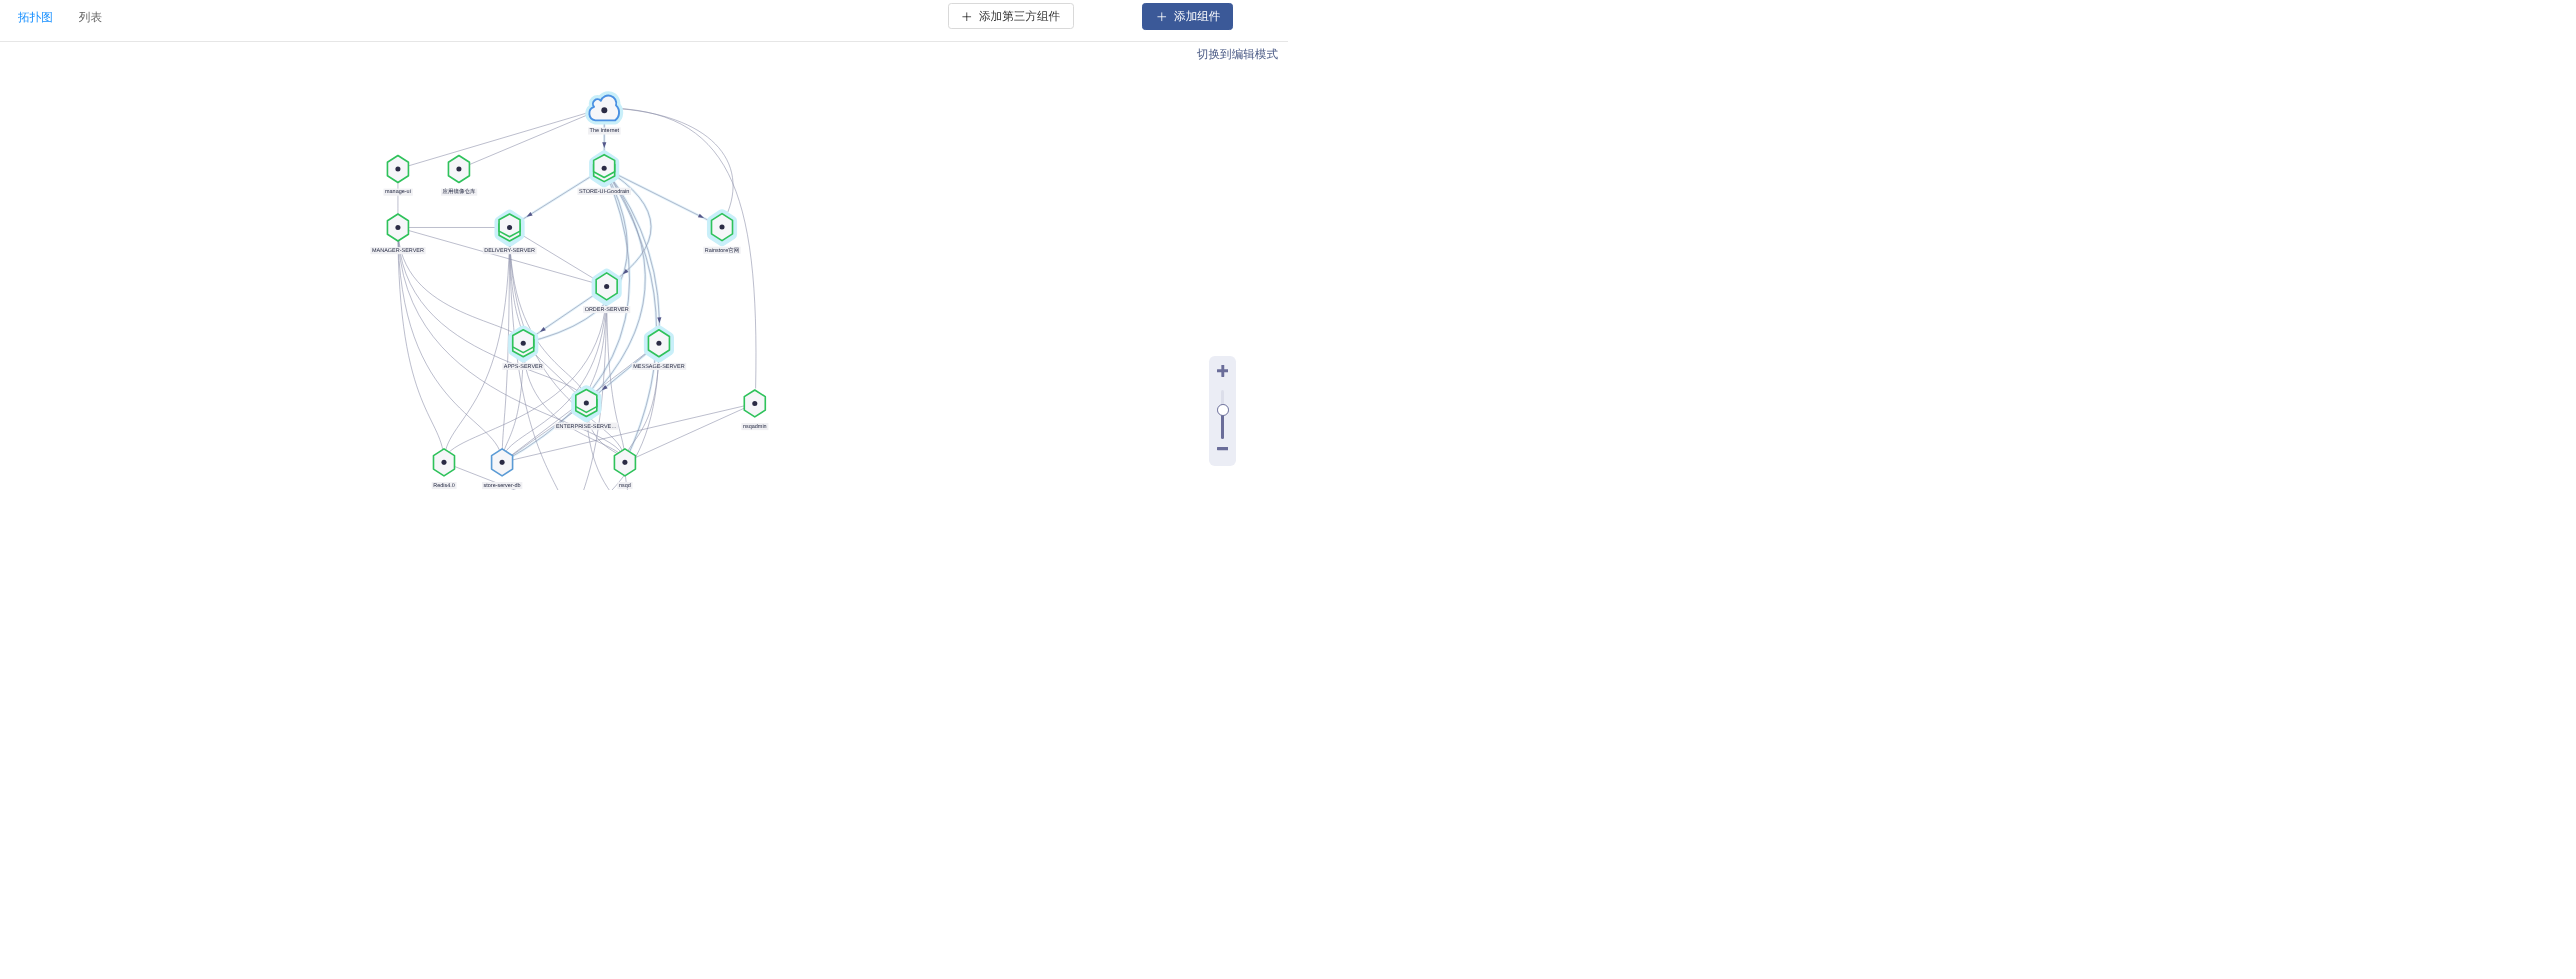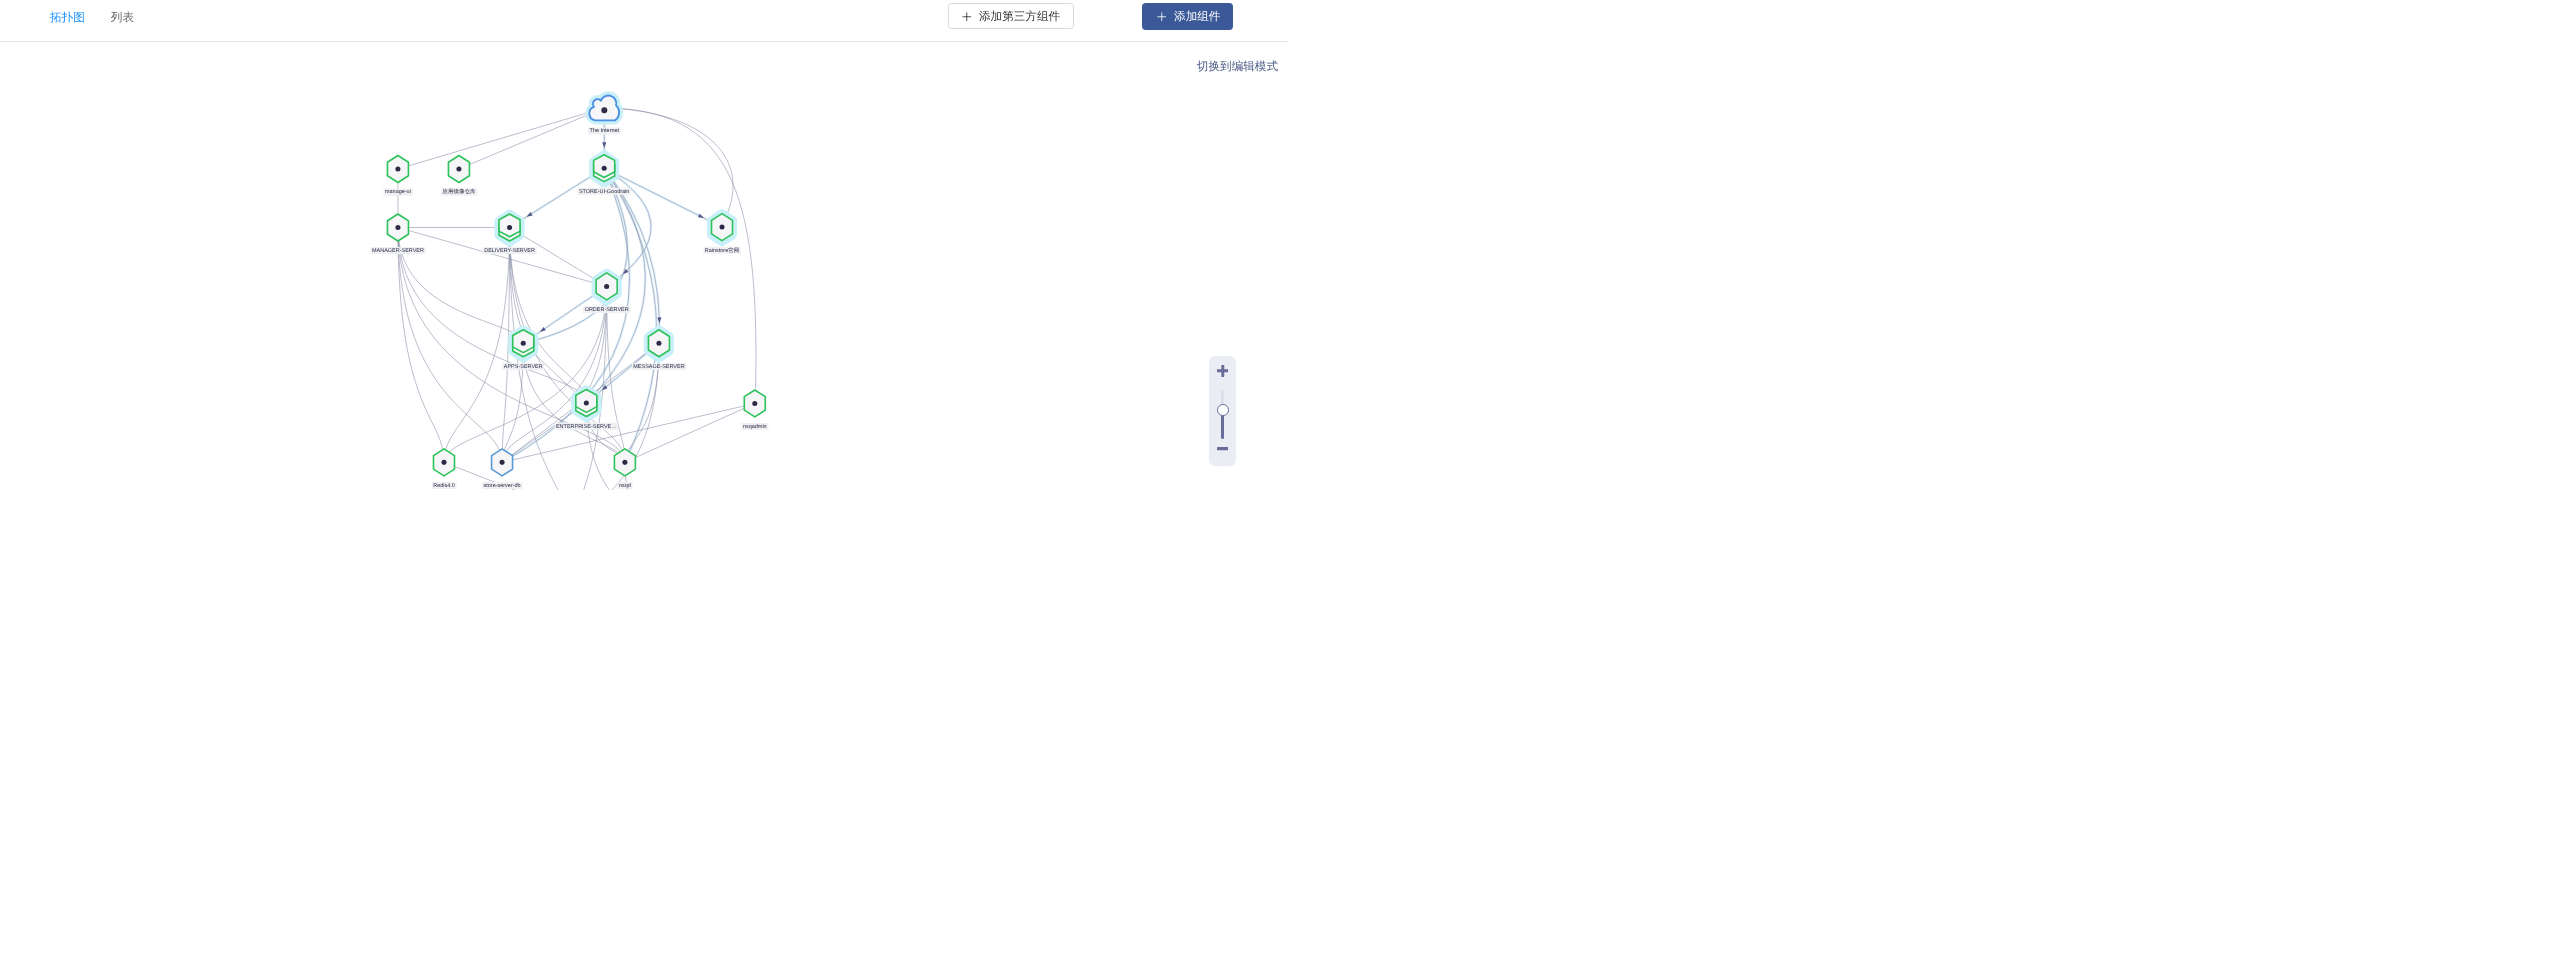--- a/index.html
+++ b/index.html
@@ -5,21 +5,21 @@
   html,body{margin:0;padding:0;}
   *{-webkit-font-smoothing:antialiased;-moz-osx-font-smoothing:grayscale;}
   body{width:1288px;height:490px;background:#fff;-webkit-font-smoothing:antialiased;
        font-family:"Liberation Sans",sans-serif;overflow:hidden;}
   .app{position:relative;width:1288px;height:490px;background:#fff;filter:opacity(1);}
 
   
   .topbar{position:absolute;left:0;top:0;width:1288px;height:42px;
           background:#fff;border-bottom:1.2px solid #e6e6e6;box-sizing:border-box;
 }
-  .tabs{position:absolute;left:18px;top:0;height:34px;display:flex;align-items:center;margin-left:32px;}
+  .tabs{position:absolute;left:18px;top:0;height:34px;display:flex;align-items:center;}
   .tab{font-size:11.6px;line-height:34px;color:rgba(0,0,0,.65);margin-right:26px;cursor:pointer;}
   .tab.active{color:#1890ff;}
   .btns{position:absolute;right:55px;top:3.4px;display:flex;align-items:flex-start;}
   .btn{height:26.6px;border-radius:3.3px;display:flex;align-items:center;font-size:11.6px;
        cursor:pointer;box-sizing:border-box;white-space:nowrap;}
   .btn .plus{margin-right:7.1px;line-height:0;display:inline-block;}
   .btn-default{background:#fff;border:0.8px solid #d9d9d9;color:rgba(0,0,0,.82);margin-right:68px;padding:0 13.3px;height:26px;}
   .btn-primary{background:#3b5998;border:0.8px solid #3b5998;color:#fff;padding:0 11.6px 0 14px;height:27px;text-align:right;}
 
   
@@ -66,21 +66,21 @@
           <svg width="9.5" height="9.5" viewBox="0 0 12 12">
               <path d="M6 0.55v10.9M0.55 6h10.9" stroke="currentColor" stroke-width="1.05" fill="none"></path>
             </svg>
         </span>
         <span>添加组件</span>
       </div>
     </div>
   </div>
 
   <div class="canvas">
-    <div class="editmode" id="em1" style="right: 10px; top: 16px;">切换到编辑模式</div>
+    <div class="editmode" id="em1" style="right: 10px; top: 4px;">切换到编辑模式</div>
     <svg id="graph" width="1288" height="449" viewBox="0 0 1552 541">
         <g>
           <g>
             <path d="M728.2,79.3 C728.2,137.46 728,137.46 728,152" fill="none" stroke="#ddeffa" stroke-width="3.0" opacity=".9"></path>
             <path d="M728,152 L614,223.5" fill="none" stroke="#ddeffa" stroke-width="3.0" opacity=".9"></path>
             <path d="M728,152 L870,223" fill="none" stroke="#ddeffa" stroke-width="3.0" opacity=".9"></path>
             <path d="M728,152 Q839.48,220.93 731,294.5" fill="none" stroke="#ddeffa" stroke-width="3.0" opacity=".9"></path>
             <path d="M728,152 Q801.08,244.96 794,363" fill="none" stroke="#ddeffa" stroke-width="3.0" opacity=".9"></path>
             <path d="M728,152 Q815.42,320.42 630.5,363" fill="none" stroke="#ddeffa" stroke-width="3.0" opacity=".9"></path>
             <path d="M728,152 Q836.91,302.59 706.5,435" fill="none" stroke="#ddeffa" stroke-width="3.0" opacity=".9"></path>

